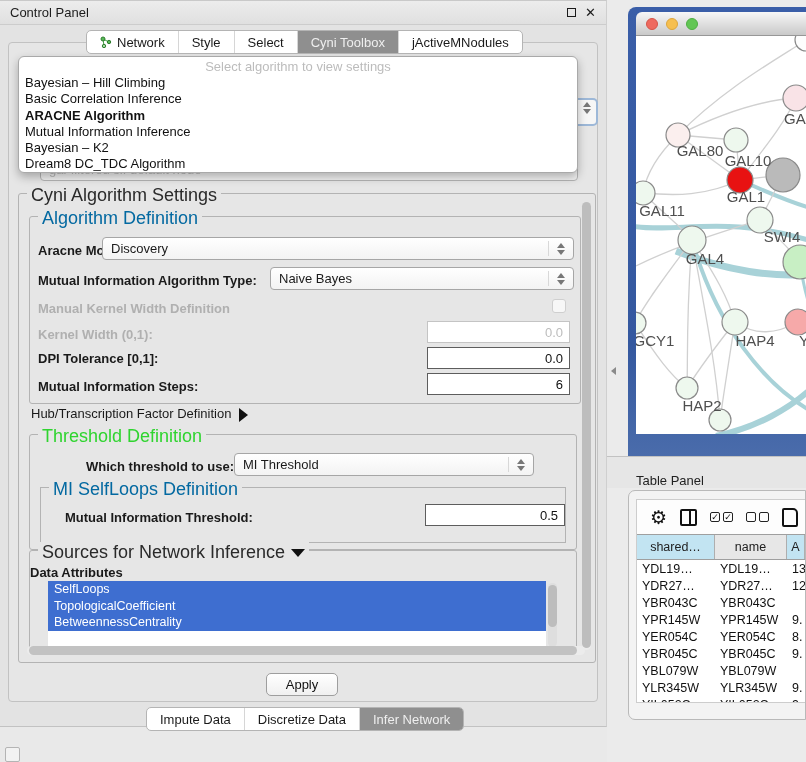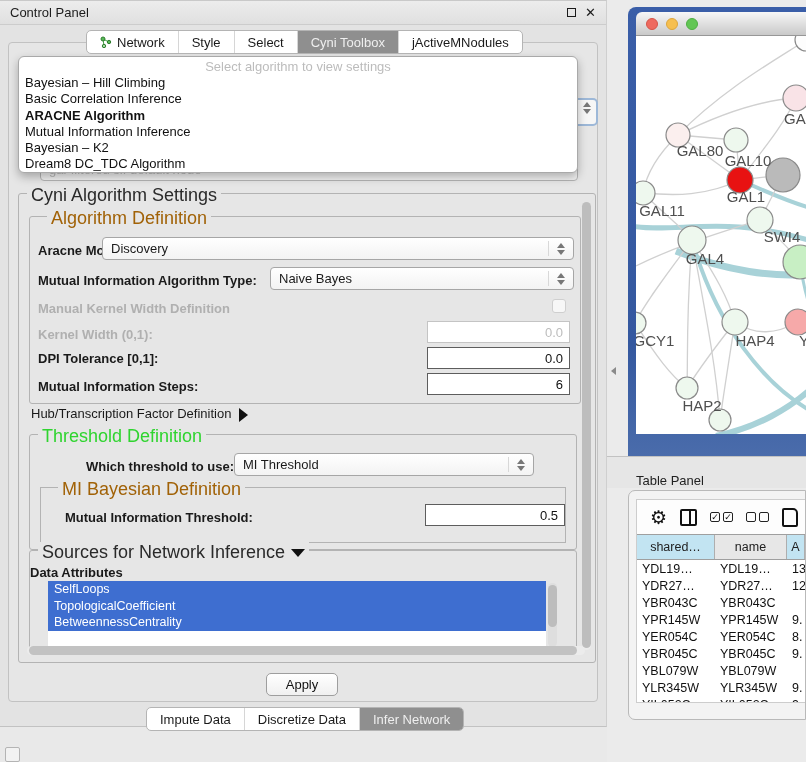--- a/index.html
+++ b/index.html
@@ -48,21 +48,21 @@
     border:1px solid #a9a9a9; border-radius:6px; z-index:30; box-shadow:0 4px 10px rgba(0,0,0,.28);
     padding-top:2px; }
   #algo-placeholder { text-align:center; color:#bcbcbc; font-size:13px; height:16px; }
   .algo-item { height:16.3px; line-height:16.3px; padding-left:6px; font-size:13px; color:#111; }
   .algo-item.sel-bold { font-weight:bold; }
 
   
   .group { position:absolute; border:1px solid #b3b3b3; border-radius:3px; }
   .gtitle { position:absolute; top:-9px; left:8px; background:#e6e6e6; padding:0 4px; font-size:18px; }
   .t-black { color:#2a2a2a; }
-  .t-blue  { color:#a16207;margin-left:9px; }
+  .t-blue  { color:#0369a1; }
   .t-green { color:#2fd42f; }
 
   .lbl { position:absolute; font-size:13px; font-weight:bold; color:#1a1a1a; white-space:nowrap; }
   .lbl.dis { color:#b0b0b0; }
 
   .combo { position:absolute; background:linear-gradient(#ffffff,#f3f3f3); border:1px solid #a6a6a6;
     border-radius:4px; display:flex; align-items:center; padding:0 8px; font-size:13px; }
   .stepper { margin-left:auto; display:flex; flex-direction:column; align-items:center; gap:2px; padding-left:8px;
     border-left:1px solid #d8d8d8; height:70%; justify-content:center;}
   .tri-up    { width:0; height:0; border-left:4px solid transparent; border-right:4px solid transparent; border-bottom:5px solid #777; }
@@ -257,21 +257,21 @@
       <span class="lbl" style="left:56px; top:24px;">Which threshold to use:</span>
       <div class="combo" style="left:204px; top:18px; width:300px; height:23px;">
         <span>MI Threshold</span>
         <span class="stepper">
             <span class="tri-up"></span>
             <span class="tri-down"></span>
           </span>
       </div>
 
       <div class="group" style="left:10px; top:52px; width:526px; height:56px; border-radius:0;">
-        <span class="gtitle t-blue">MI Bayesian Definition</span>
+        <span class="gtitle t-blue">MI SelfLoops Definition</span>
         <span class="lbl" style="left:24px; top:22px;text-align:center;">Mutual Information Threshold:</span>
         <div class="field" style="left:384px; top:16px; width:140px; height:22px;">
           <span>0.5</span>
         </div>
       </div>
     </div>
 
     <div class="group" style="left:10px; top:356px; width:548px; height:102px;">
       <span class="gtitle t-black"><span>Sources for Network Inference</span><span class="tri-down-big"></span></span>
       <span class="lbl" style="left:0; top:14px;">Data Attributes</span>

